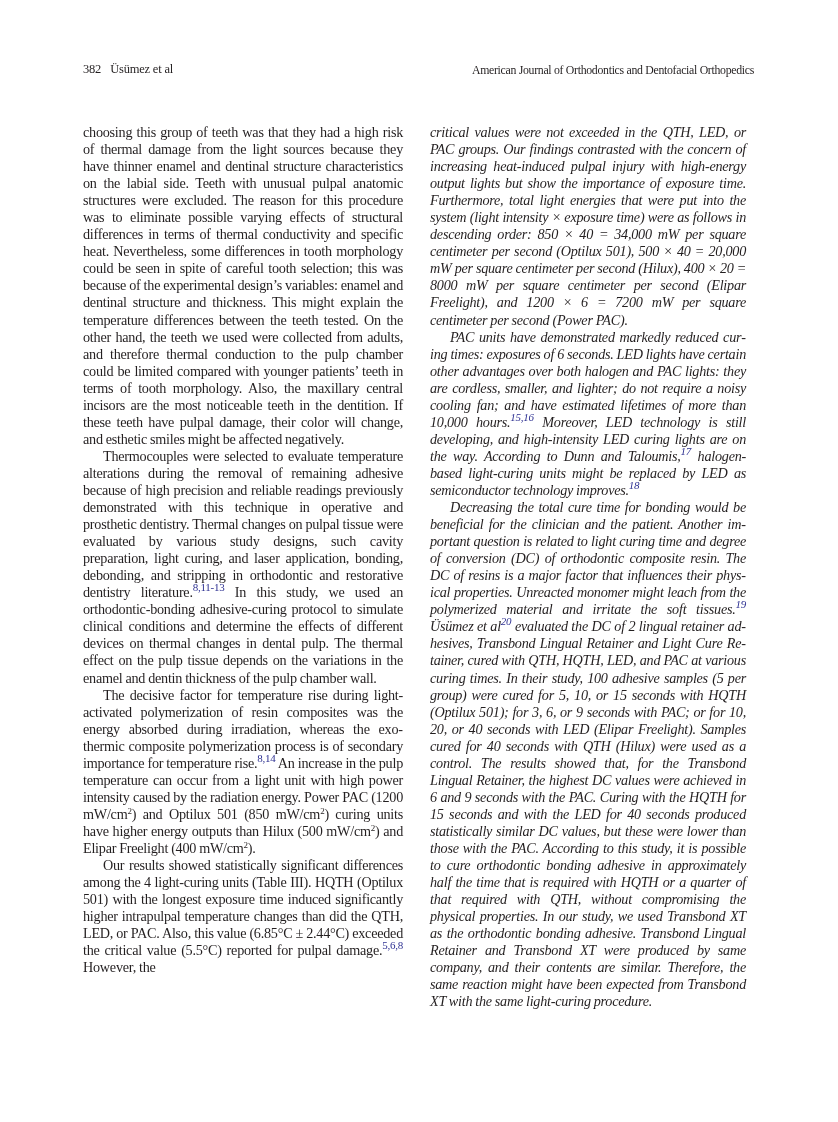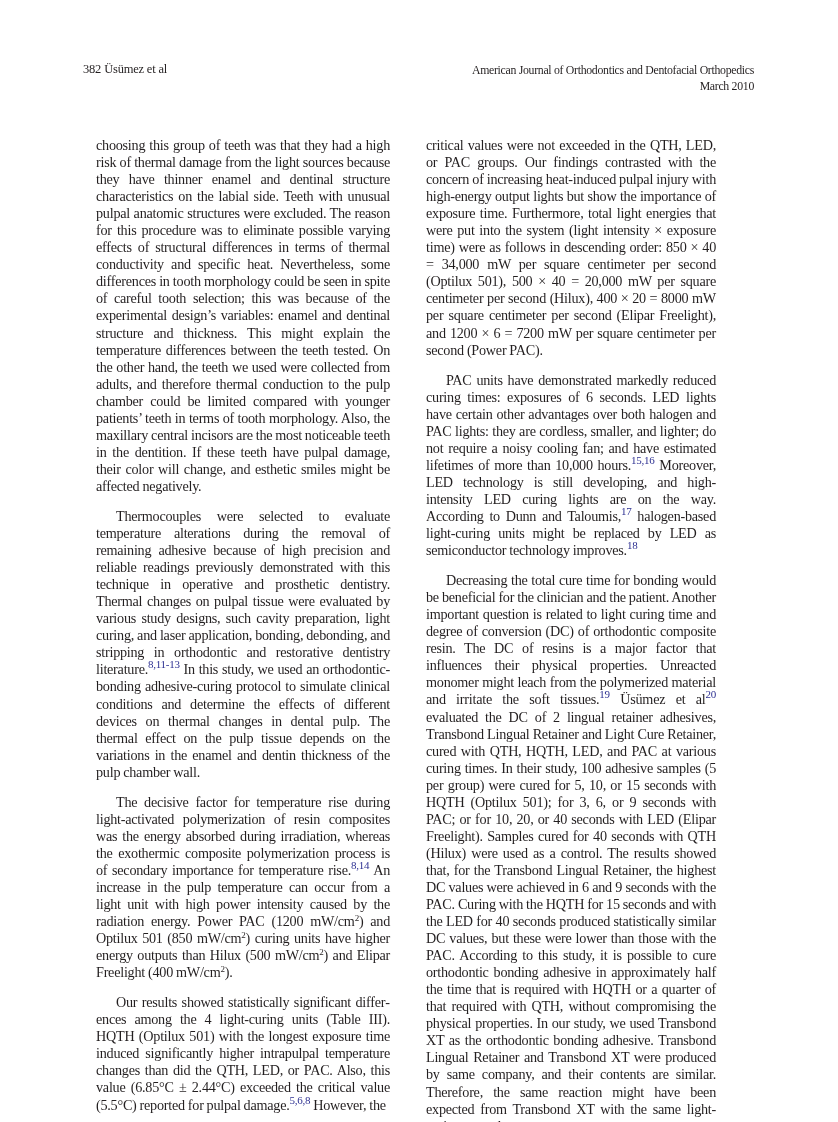--- a/index.html
+++ b/index.html
@@ -5,49 +5,48 @@
     html, body { margin: 0; padding: 0; background: #ffffff; }
     body {
       width: 838px; height: 1122px; position: relative; overflow: hidden;
       font-family: "Liberation Serif", "DejaVu Serif", serif;
       color: #231f20;
     }
     .header-left {
       position: absolute; left: 83px; top: 62px;
       font-size: 12.5px; letter-spacing: -0.2px;
     }
-    .header-left .pnum { margin-right: 3px; }
+    .header-left .pnum { margin-right: 9px; }
     .header-right {
-      position: absolute; right: 84px; top: 62px; text-align: right;
+      position: absolute; right: 84px; top: 62px; 
       font-size: 11.8px; line-height: 16px; letter-spacing: -0.3px;
     }
     .col {
       position: absolute; top: 124px; width: 320px;
       font-size: 14.2px; line-height: 17.05px;
       text-align: justify; hyphens: manual;
       letter-spacing: -0.25px; word-spacing: -0.3px;
     }
     .col.left { left: 83px; }
-    .col.right { left: 413px; width: 316px; }
-    .col p { margin: 13px; }
+    .col.right { left: 430px; width: 316px; font-style: italic; }
+    .col p { margin: 0; }
     .col p.indent { text-indent: 20px; }
     sup.ref {
       color: #2e3192; font-size: 11px; line-height: 0; vertical-align: 6px;
     }
     sup.exp { font-size: 9px; line-height: 0; vertical-align: 5px; }
   </style>
 </head>
 <body>
 
 <div class="header-left">
   <span class="pnum">382</span><span>Üsümez et al</span>
 </div>
 <div class="header-right">
   <div>American Journal of Orthodontics and Dentofacial Orthopedics</div>
-  <div>March 2010</div>
 </div>
 
 <div class="col left">
   <p>choosing this group of teeth was that they had a high risk of thermal damage from the light sources because they have thinner enamel and dentinal structure characteris­tics on the labial side. Teeth with unusual pulpal ana­tomic structures were excluded. The reason for this procedure was to eliminate possible varying effects of structural differences in terms of thermal conductivity and specific heat. Nevertheless, some differences in tooth morphology could be seen in spite of careful tooth selection; this was because of the experimental design’s variables: enamel and dentinal structure and thickness. This might explain the temperature differences between the teeth tested. On the other hand, the teeth we used were collected from adults, and therefore thermal con­duction to the pulp chamber could be limited compared with younger patients’ teeth in terms of tooth morphol­ogy. Also, the maxillary central incisors are the most no­ticeable teeth in the dentition. If these teeth have pulpal damage, their color will change, and esthetic smiles might be affected negatively.</p>
   <p class="indent"><span>Thermocouples were selected to evaluate tempera­ture alterations during the removal of remaining adhe­sive because of high precision and reliable readings previously demonstrated with this technique in opera­tive and prosthetic dentistry. Thermal changes on pulpal tissue were evaluated by various study designs, such cavity preparation, light curing, and laser application, bonding, debonding, and stripping in orthodontic and restorative dentistry literature.</span><sup class="ref">8,11-13</sup><span> In this study, we used an orthodontic-bonding adhesive-curing protocol to simulate clinical conditions and determine the effects of different devices on thermal changes in dental pulp. The thermal effect on the pulp tissue depends on the variations in the enamel and dentin thickness of the pulp chamber wall.</span></p>
   <p class="indent"><span>The decisive factor for temperature rise during light-activated polymerization of resin composites was the energy absorbed during irradiation, whereas the exo­thermic composite polymerization process is of second­ary importance for temperature rise.</span><sup class="ref">8,14</sup><span> An increase in the pulp temperature can occur from a light unit with high power intensity caused by the radiation energy. Power PAC (1200 mW/cm</span><sup class="exp">2</sup><span>) and Optilux 501 (850 mW/cm</span><sup class="exp">2</sup><span>) curing units have higher energy outputs than Hilux (500 mW/cm</span><sup class="exp">2</sup><span>) and Elipar Freelight (400 mW/cm</span><sup class="exp">2</sup><span>).</span></p>
   <p class="indent"><span>Our results showed statistically significant differ­ences among the 4 light-curing units (Table III). HQTH (Optilux 501) with the longest exposure time in­duced significantly higher intrapulpal temperature changes than did the QTH, LED, or PAC. Also, this value (6.85°C ± 2.44°C) exceeded the critical value (5.5°C) reported for pulpal damage.</span><sup class="ref">5,6,8</sup><span> However, the</span></p>
 </div>
 
 <div class="col right">

